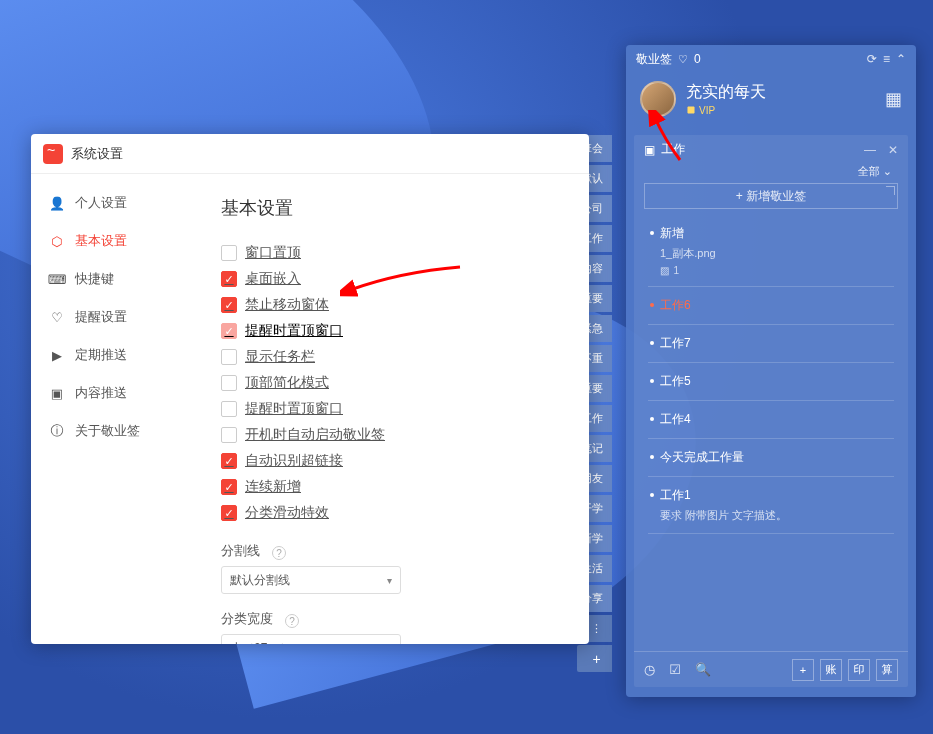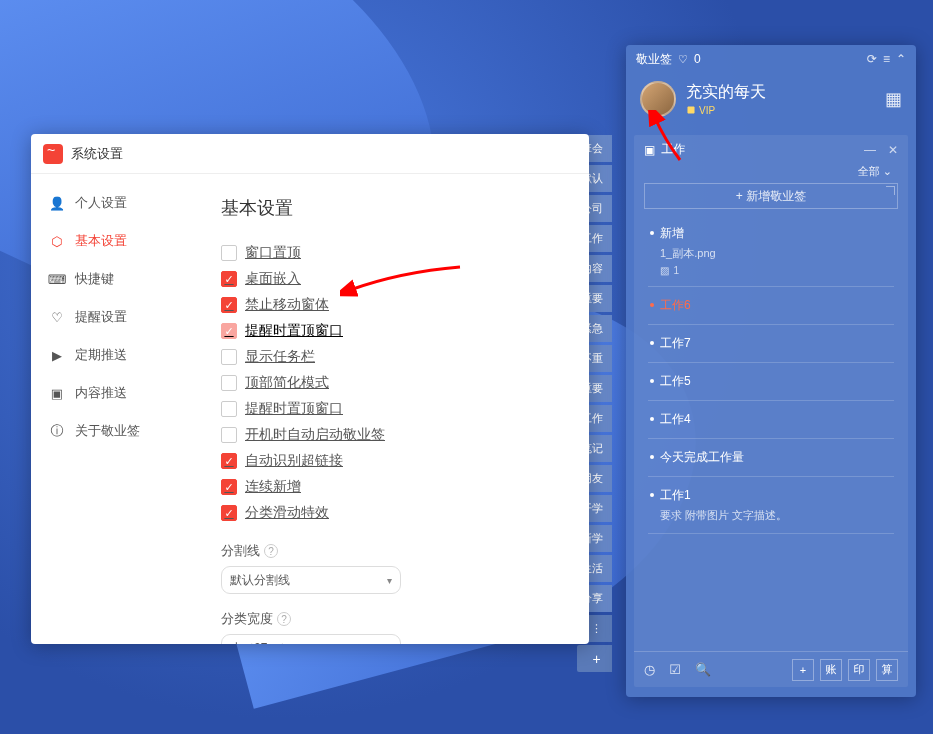--- a/index.html
+++ b/index.html
@@ -38,23 +38,23 @@
 .sidebar-item .ico { width:16px; height:16px; display:flex; align-items:center; justify-content:center; }
 .settings-content { flex:1; padding: 22px 30px; overflow-y:auto; }
 .content-heading { font-size:18px; color:#333; margin-bottom:20px; }
 .check-row { display:flex; align-items:center; gap:8px; padding:4px 0; font-size:14px; color:#555;text-decoration:underline; }
 .check-row.disabled { color:#000000; }
 .checkbox { width:16px; height:16px; border:1px solid #ccc; border-radius:2px; display:flex; align-items:center; justify-content:center; background:#fff; }
 .checkbox.checked { background:#f44336; border-color:#f44336; color:#fff; }
 .checkbox.checked.disabled { background:#f9a6a0; border-color:#f9a6a0; }
 .checkbox.checked::after { content:'✓'; font-size:11px; line-height:1; }
 .field-group { margin-top:16px; }
-.field-label { font-size:13px; color:#555; margin-bottom:6px; display:flex; align-items:center; gap:4px; }
+.field-label { font-size:13px; color:#555; margin-bottom:6px; display:flex; align-items:flex-end; gap:12px; }
 .field-help { width:14px; height:14px; border:1px solid #ccc; border-radius:50%; color:#aaa; font-size:10px; display:flex; align-items:center; justify-content:center; }
-.select-box { width:180px; height:28px; border:1px solid #ddd; border-radius:9px; padding:0 8px; display:flex; align-items:center; justify-content:space-between; font-size:12px; color:#555; }
+.select-box { width:180px; height:28px; border:1px solid #ddd; border-radius:3px; padding:0 8px; display:flex; align-items:center; justify-content:space-between; font-size:12px; color:#555; }
 .select-arrow { font-size:10px; color:#888; }
 
 .arrow-red { position:absolute; pointer-events:none; }
 
 .bg-tabs { position:absolute; left:577px; top:135px; width:35px; }
 .bg-tab { height:27px; background:#6788c8; color:#fff; font-size:11px; display:flex; align-items:center; padding-left:4px; margin-bottom:3px; border-radius:2px 0 0 2px; white-space:nowrap; overflow:hidden; }
 .bg-tab.more { background:#5a7ab8; justify-content:center; }
 .bg-tab.plus { background:#5a7ab8; justify-content:center; font-size:14px; }
 
 .notes-window {

